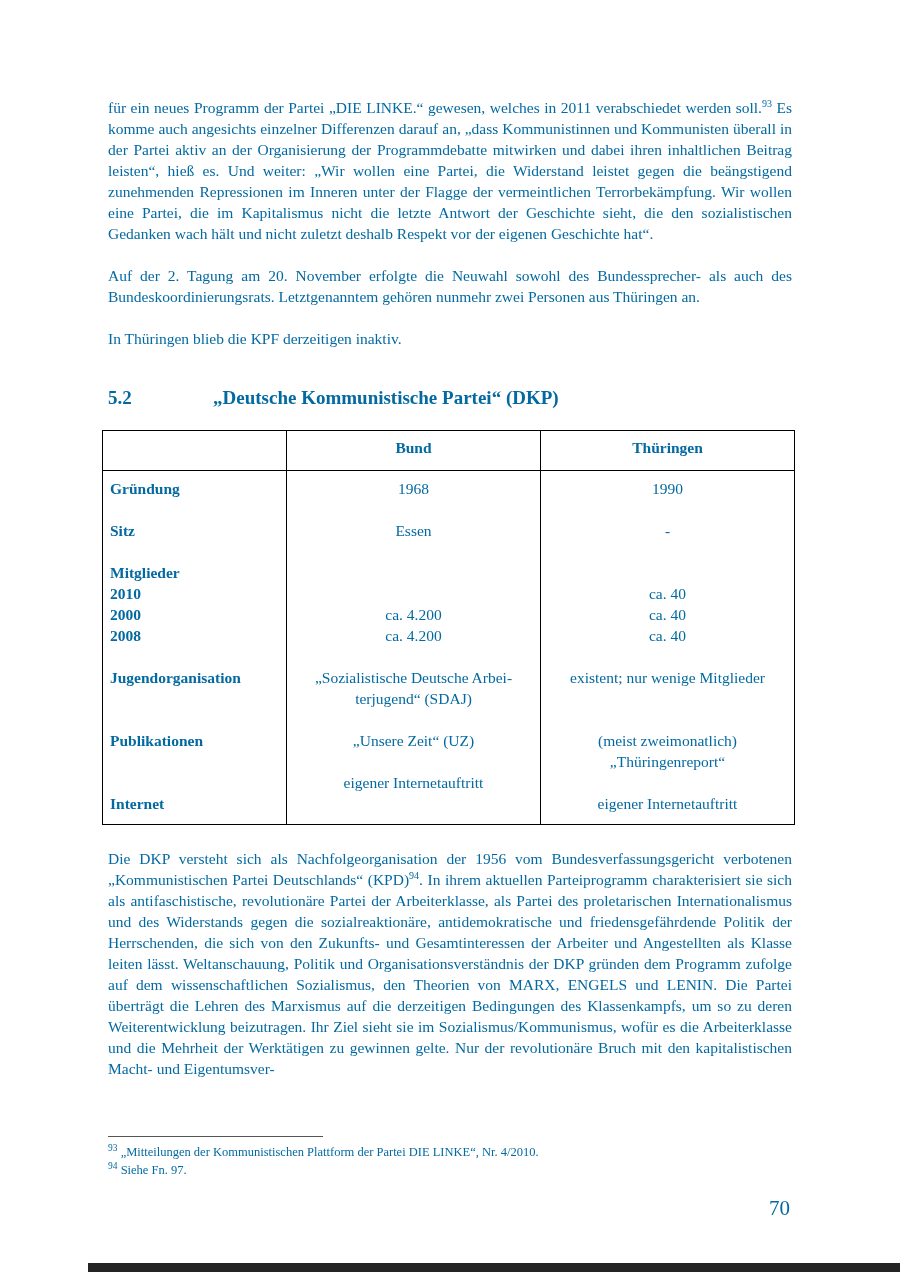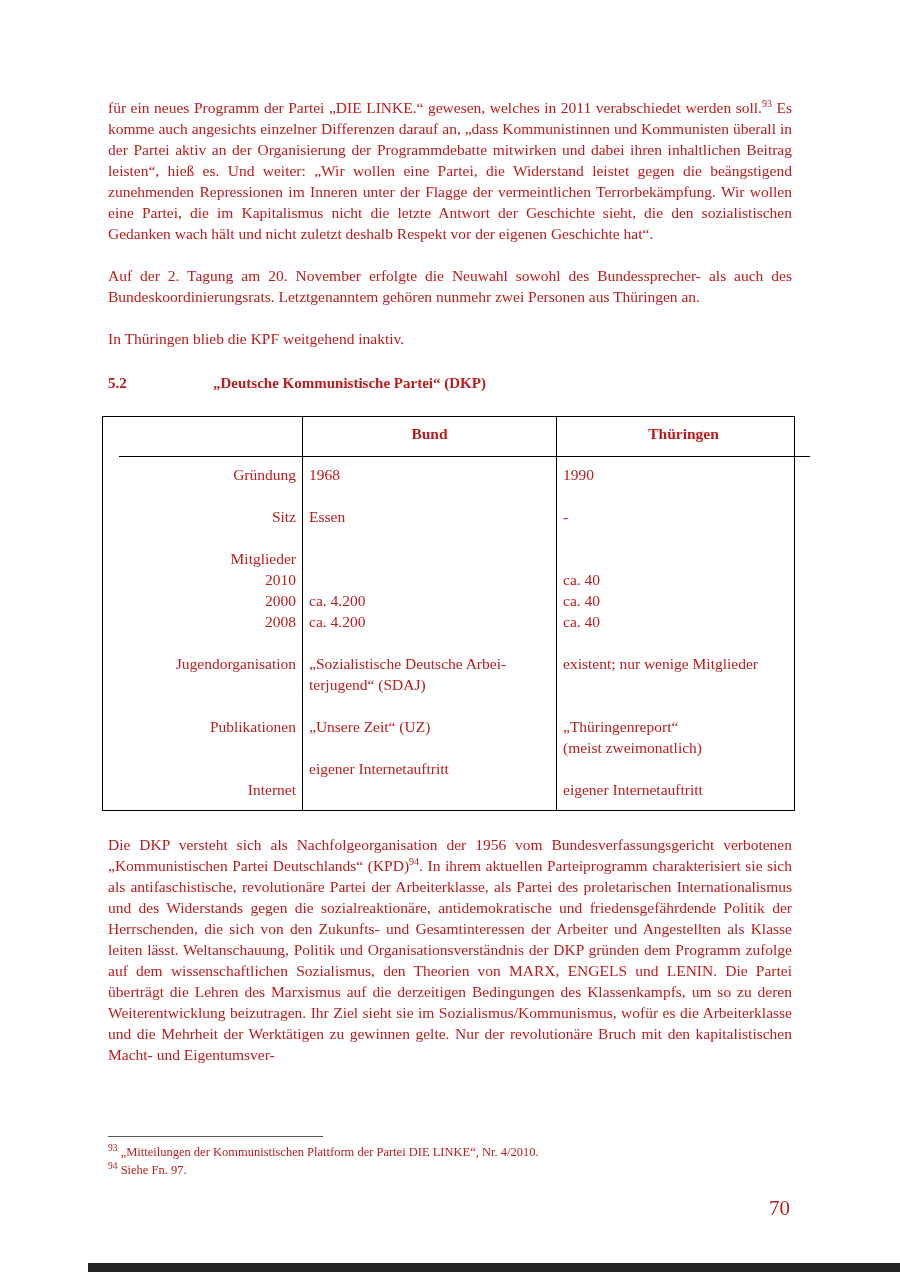--- a/index.html
+++ b/index.html
@@ -4,69 +4,68 @@
 <style>
   * { box-sizing: border-box; }
   html, body { margin: 0; padding: 0; background: #ffffff; }
   .page {
     position: relative;
     width: 900px;
     height: 1272px;
     background: #ffffff;
     overflow: hidden;
     font-family: "Liberation Serif", "DejaVu Serif", serif;
-    color: #b91c1c;
+    color: #0369a1;
   }
   .content {
     position: absolute;
     left: 108px;
     top: 97px;
     width: 684px;
     font-size: 15.5px;
     line-height: 21px;
   }
   p.para {
     margin: 0 0 21px 0;
     text-align: justify;
   }
   sup.fnref {
     font-size: 10px;
     line-height: 0;
     vertical-align: super;
   }
   .section-heading {
-    font-size: 15px;
+    font-size: 19px;
     font-weight: bold;
-    margin: 24px 0 22px 0;
+    margin: 38px 0 22px 0;
     line-height: 21px;
   }
   .sec-num { display: inline-block; width: 105px; }
 
   
   .dkp-table {
     margin: 0 0 23px -6px;
     width: 693px;
     border: 1px solid #000;
     display: grid;
     grid-template-columns: 183px 255px 253px;
     grid-template-rows: 40px auto;
     font-size: 15.5px;
     line-height: 21px;
-    padding-left: 16px;
   }
   .hcell {
     border-bottom: 1px solid #000;
     padding-top: 6px;
     text-align: center;
     font-weight: bold;
   }
   .col2 { border-left: 1px solid #000; border-right: 1px solid #000; }
   .bcell { padding: 7px 6px 10px 6px; }
-  .bcell.labels { padding-left: 7px; font-weight: normal; text-align: right; }
-  .bcell.center { }
+  .bcell.labels { padding-left: 7px; font-weight: bold; text-align: left; }
+  .bcell.center { text-align: center; }
   .ln { min-height: 21px; }
 
   
   .footnotes {
     position: absolute;
     left: 108px;
     top: 1136px;
     width: 684px;
     font-size: 12.5px;
     line-height: 17.5px;
@@ -99,21 +98,21 @@
 </head>
 <body>
 
 <div class="page">
   <div class="content">
 
     <p class="para"><span>für ein neues Programm der Partei „DIE LINKE.“ gewesen, welches in 2011 verabschiedet werden soll.</span><sup class="fnref">93</sup><span> Es komme auch angesichts einzelner Differenzen darauf an, „dass Kommunistinnen und Kommunisten überall in der Partei aktiv an der Organisierung der Programmdebatte mitwirken und dabei ihren inhaltlichen Beitrag leisten“, hieß es. Und weiter: „Wir wollen eine Partei, die Widerstand leistet gegen die beängstigend zunehmenden Repressionen im Inneren unter der Flagge der vermeintlichen Terrorbekämpfung. Wir wollen eine Partei, die im Kapitalismus nicht die letzte Antwort der Geschichte sieht, die den sozialistischen Gedanken wach hält und nicht zuletzt deshalb Respekt vor der eigenen Geschichte hat“.</span></p>
 
     <p class="para">Auf der 2. Tagung am 20. November erfolgte die Neuwahl sowohl des Bundessprecher- als auch des Bundeskoordinierungsrats. Letztgenanntem gehören nunmehr zwei Personen aus Thüringen an.</p>
 
-    <p class="para">In Thüringen blieb die KPF weitgehend inaktiv.</p>
+    <p class="para">In Thüringen blieb die KPF derzeitigen inaktiv.</p>
 
     <h2 class="section-heading"><span class="sec-num">5.2</span><span>„Deutsche Kommunistische Partei“ (DKP)</span></h2>
 
     <div class="dkp-table">
       <div class="hcell col1"></div>
       <div class="hcell col2">Bund</div>
       <div class="hcell col3">Thüringen</div>
 
       <div class="bcell labels col1">
         <div class="ln">Gründung</div>
@@ -158,22 +157,22 @@
         <div class="ln">-</div>
         <div class="ln"></div>
         <div class="ln"></div>
         <div class="ln">ca. 40</div>
         <div class="ln">ca. 40</div>
         <div class="ln">ca. 40</div>
         <div class="ln"></div>
         <div class="ln">existent; nur wenige Mitglieder</div>
         <div class="ln"></div>
         <div class="ln"></div>
+        <div class="ln">(meist zweimonatlich)</div>
         <div class="ln">„Thüringenreport“</div>
-        <div class="ln">(meist zweimonatlich)</div>
         <div class="ln"></div>
         <div class="ln">eigener Internetauftritt</div>
       </div>
     </div>
 
     <p class="para"><span>Die DKP versteht sich als Nachfolgeorganisation der 1956 vom Bundesverfassungsgericht verbotenen „Kommunistischen Partei Deutschlands“ (KPD)</span><sup class="fnref">94</sup><span>. In ihrem aktuellen Parteiprogramm charakterisiert sie sich als antifaschistische, revolutionäre Partei der Arbeiterklasse, als Partei des proletarischen Internationalismus und des Widerstands gegen die sozialreaktionäre, antidemokratische und friedensgefährdende Politik der Herrschenden, die sich von den Zukunfts- und Gesamtinteressen der Arbeiter und Angestellten als Klasse leiten lässt. Weltanschauung, Politik und Organisationsverständnis der DKP gründen dem Programm zufolge auf dem wissenschaftlichen Sozialismus, den Theorien von MARX, ENGELS und LENIN. Die Partei überträgt die Lehren des Marxismus auf die derzeitigen Bedingungen des Klassenkampfs, um so zu deren Weiterentwicklung beizutragen. Ihr Ziel sieht sie im Sozialismus/Kommunismus, wofür es die Arbeiterklasse und die Mehrheit der Werktätigen zu gewinnen gelte. Nur der revolutionäre Bruch mit den kapitalistischen Macht- und Eigentumsver-</span></p>
 
   </div>
 
   <div class="footnotes">

